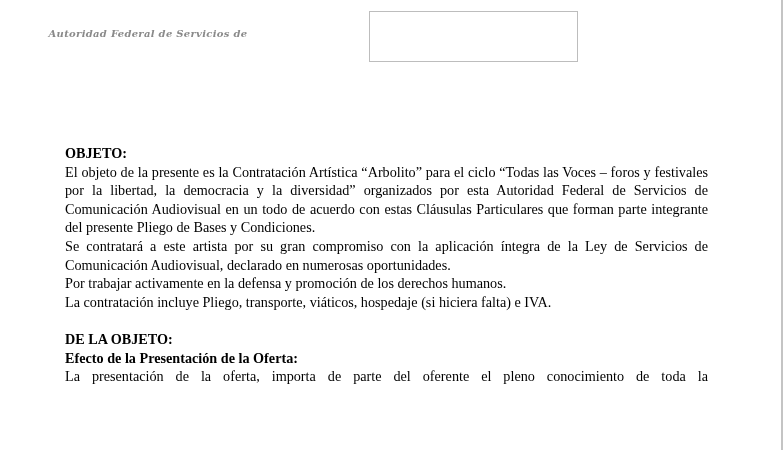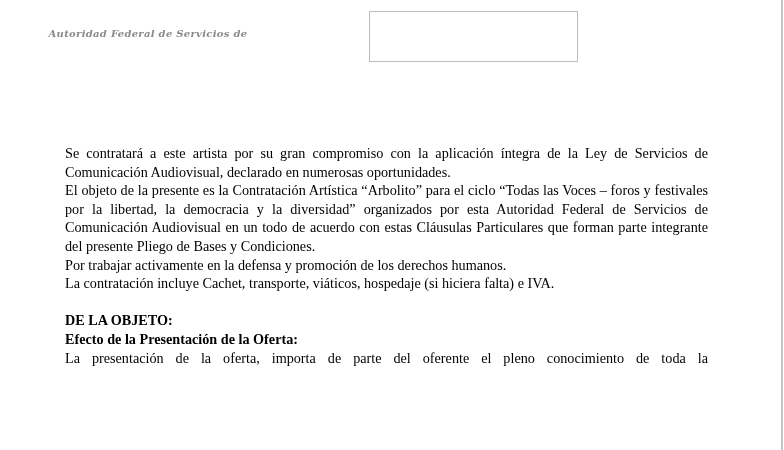--- a/index.html
+++ b/index.html
@@ -80,24 +80,25 @@
 
 <div class="page">
 
   <div class="logo-text">
     <span>Autoridad Federal de Servicios de</span>
   </div>
 
   <div class="header-box"></div>
 
   <div class="content">
+    <p class="heading">OBJETO:</p>
+    <p class="last-line">El objeto de la presente es la Contratación Artística “Arbolito” para el ciclo “Todas las Voces – foros y festivales por la libertad, la democracia y la diversidad” organizados por esta Autoridad Federal de Servicios de Comunicación Audiovisual en un todo de acuerdo con estas Cláusulas Particulares que forman parte integrante del presente Pliego de Bases y Condiciones.</p>
     <p class="last-line">Se contratará a este artista por su gran compromiso con la aplicación íntegra de la Ley de Servicios de Comunicación Audiovisual, declarado en numerosas oportunidades.</p>
-    <p class="last-line">El objeto de la presente es la Contratación Artística “Arbolito” para el ciclo “Todas las Voces – foros y festivales por la libertad, la democracia y la diversidad” organizados por esta Autoridad Federal de Servicios de Comunicación Audiovisual en un todo de acuerdo con estas Cláusulas Particulares que forman parte integrante del presente Pliego de Bases y Condiciones.</p>
     <p class="last-line">Por trabajar activamente en la defensa y promoción de los derechos humanos.</p>
-    <p class="last-line">La contratación incluye Cachet, transporte, viáticos, hospedaje (si hiciera falta) e IVA.</p>
+    <p class="last-line">La contratación incluye Pliego, transporte, viáticos, hospedaje (si hiciera falta) e IVA.</p>
     <div class="spacer"></div>
     <p class="heading">DE LA OBJETO:</p>
     <p class="heading">Efecto de la Presentación de la Oferta:</p>
     <p class="justify-all">La presentación de la oferta, importa de parte del oferente el pleno conocimiento de toda la</p>
   </div>
 
 </div>
 <div class="right-edge"></div>
 
 </body></html>

